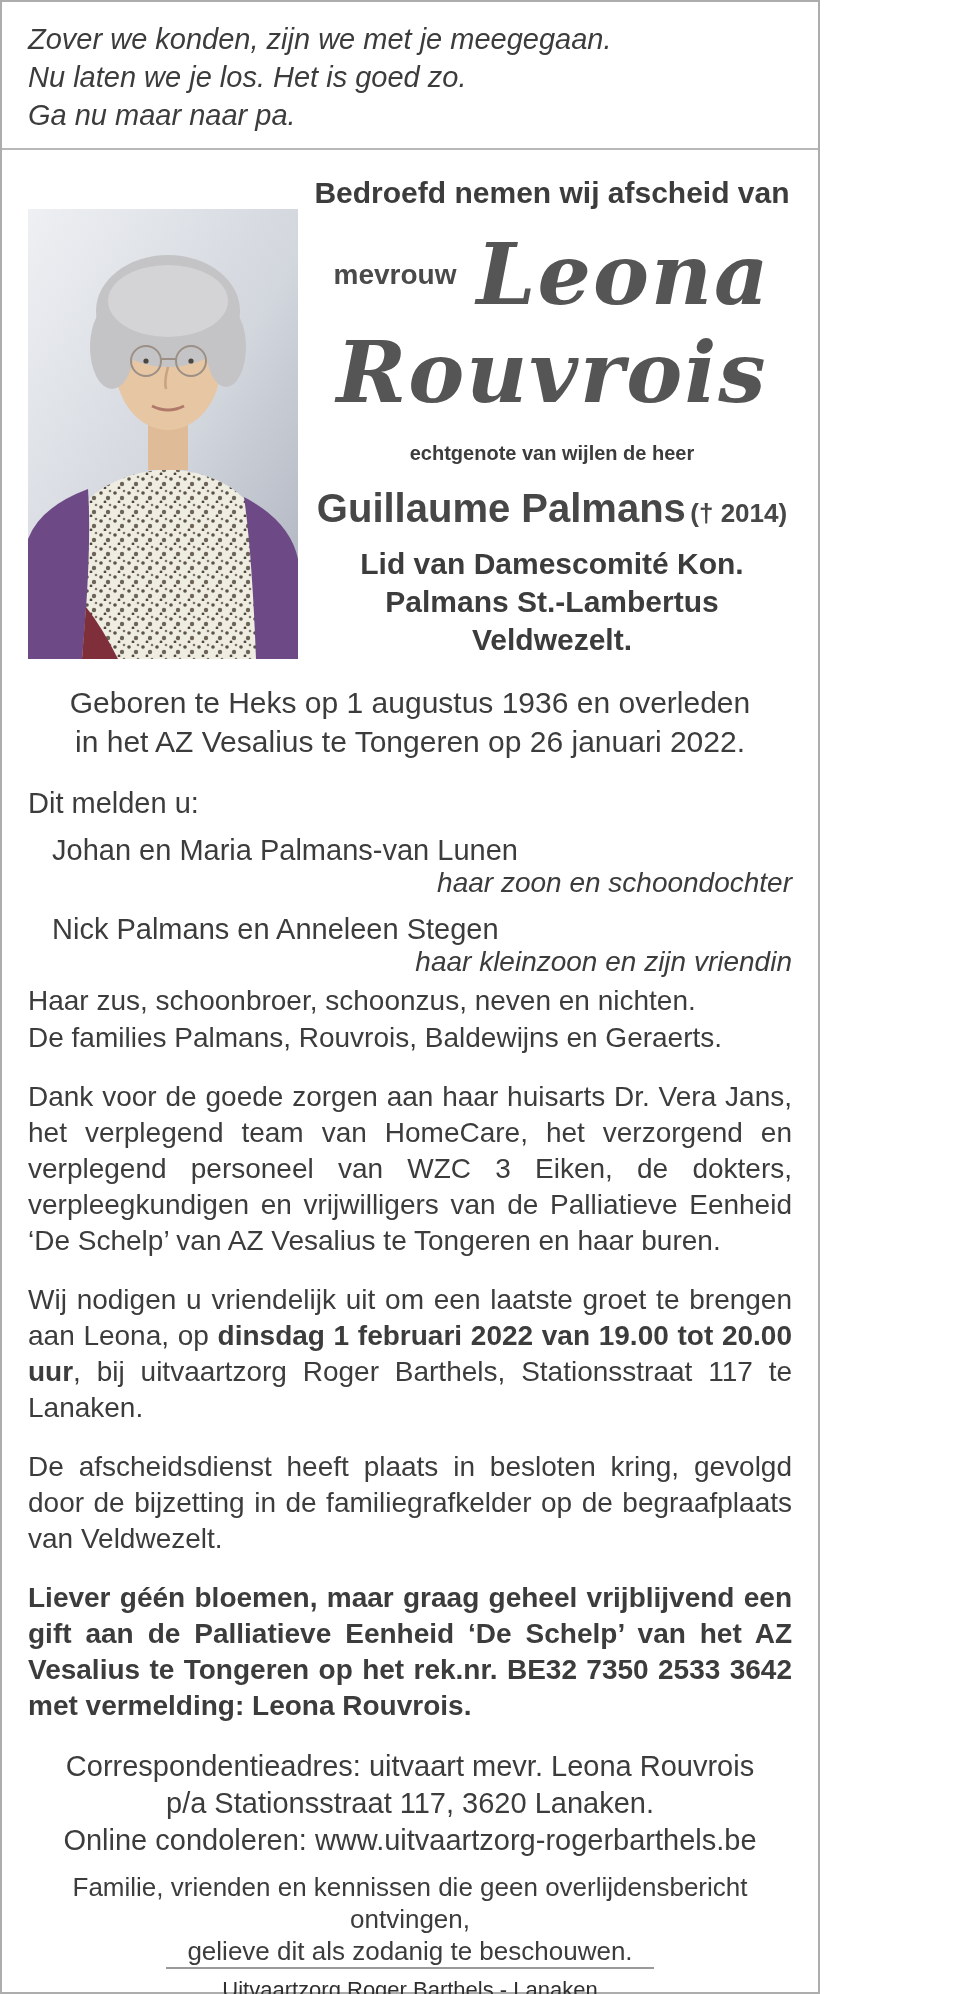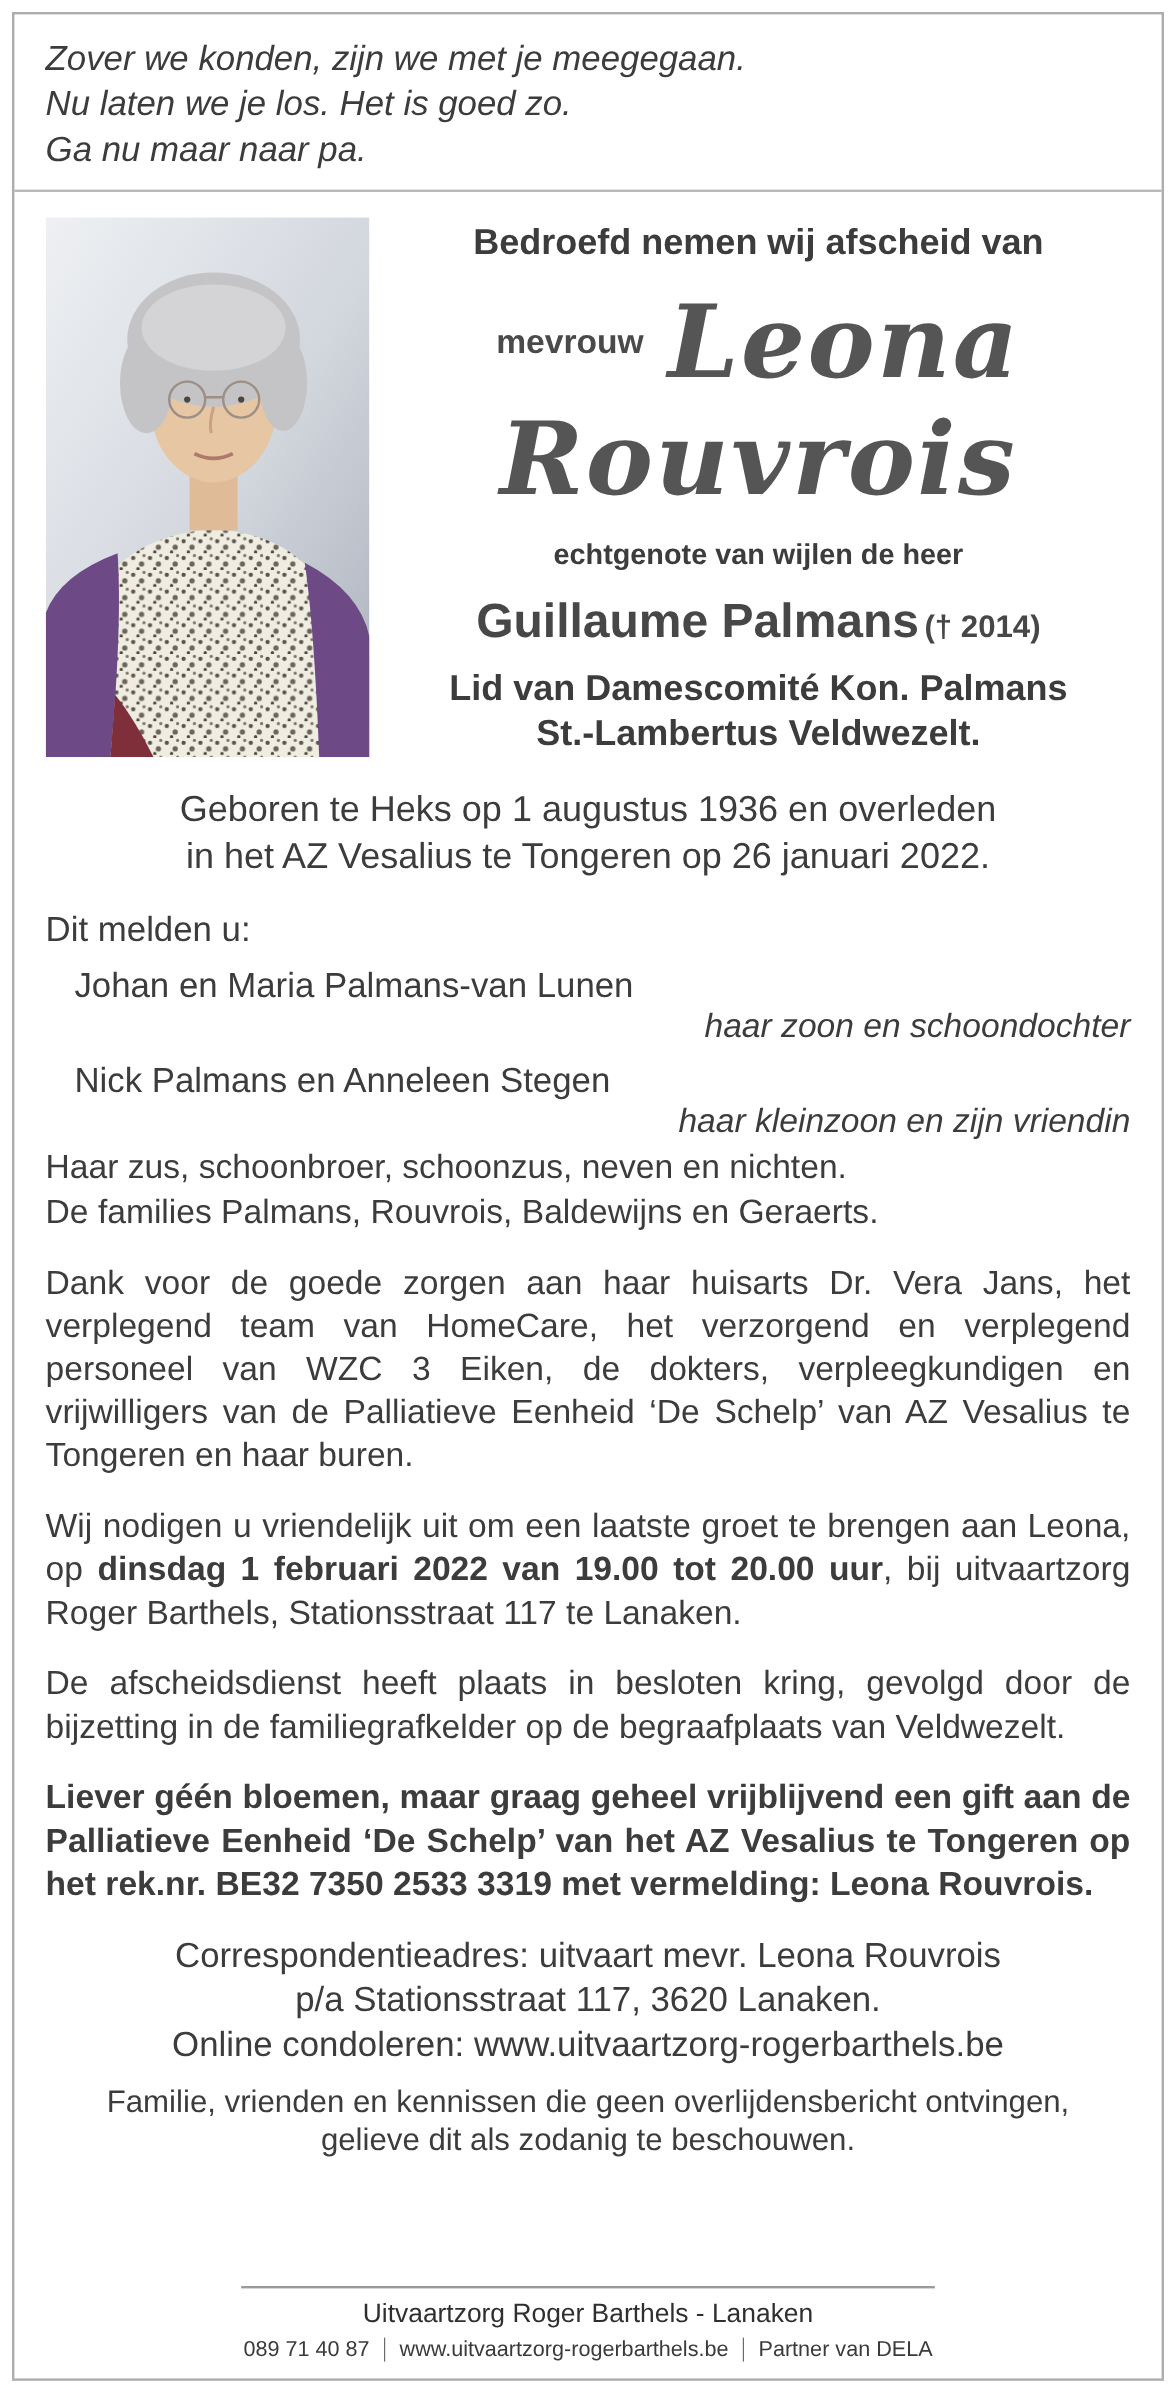--- a/index.html
+++ b/index.html
@@ -3,23 +3,22 @@
 <meta charset="utf-8">
 <style>
   * { margin: 0; padding: 0; box-sizing: border-box; }
   html, body { background: #ffffff; }
   body {
     width: 980px;
     font-family: "Liberation Sans", sans-serif;
     color: #3c3c3c;
   }
   .page {
-    width: 980px;
+    width: 820px;
     height: 1994px;
-    padding: 10px;
     background: #ffffff;
   }
   .inner {
     border: 2px solid #adadad;
     height: 100%;
     padding: 18px 26px 14px 26px;
     display: flex;
     flex-direction: column;
   }
   .epigraph {
@@ -67,21 +66,21 @@
   }
   .script-name {
     font-family: "DejaVu Serif", serif;
     font-style: italic;
     font-size: 84px;
     line-height: 98px;
     color: #555555;
     letter-spacing: 2px;
   }
   .spouse-intro {
-    font-size: 24px;
+    font-size: 20px;
     line-height: 38px;
     margin-top: 12px;
     margin-bottom: 14px;
   }
   .spouse-line {
     margin-bottom: 14px;
   }
   .spouse-name {
     font-size: 40px;
     color: #474747;
@@ -260,21 +259,21 @@
         <div>De families Palmans, Rouvrois, Baldewijns en Geraerts.</div>
       </div>
     </div>
 
     <p class="para">Dank voor de goede zorgen aan haar huisarts Dr. Vera Jans, het verplegend team van HomeCare, het verzorgend en verplegend personeel van WZC 3 Eiken, de dokters, verpleegkundigen en vrijwilligers van de Palliatieve Eenheid ‘De Schelp’ van AZ Vesalius te Tongeren en haar buren.</p>
 
     <p class="para"><span>Wij nodigen u vriendelijk uit om een laatste groet te brengen aan Leona, op </span><span class="bold">dinsdag 1 februari 2022 van 19.00 tot 20.00 uur</span><span>, bij uitvaartzorg Roger Barthels, Stationsstraat 117 te Lanaken.</span></p>
 
     <p class="para">De afscheidsdienst heeft plaats in besloten kring, gevolgd door de bijzetting in de familiegrafkelder op de begraafplaats van Veldwezelt.</p>
 
-    <p class="para bold">Liever géén bloemen, maar graag geheel vrijblijvend een gift aan de Palliatieve Eenheid ‘De Schelp’ van het AZ Vesalius te Tongeren op het rek.nr. BE32 7350 2533 3319 met vermelding: Leona Rouvrois.</p>
+    <p class="para bold">Liever géén bloemen, maar graag geheel vrijblijvend een gift aan de Palliatieve Eenheid ‘De Schelp’ van het AZ Vesalius te Tongeren op het rek.nr. BE32 7350 2533 3642 met vermelding: Leona Rouvrois.</p>
 
     <div class="correspondence">
       <div>Correspondentieadres: uitvaart mevr. Leona Rouvrois</div>
       <div>p/a Stationsstraat 117, 3620 Lanaken.</div>
       <div>Online condoleren: www.uitvaartzorg-rogerbarthels.be</div>
     </div>
 
     <div class="notice">
       <div>Familie, vrienden en kennissen die geen overlijdensbericht ontvingen,</div>
       <div>gelieve dit als zodanig te beschouwen.</div>

